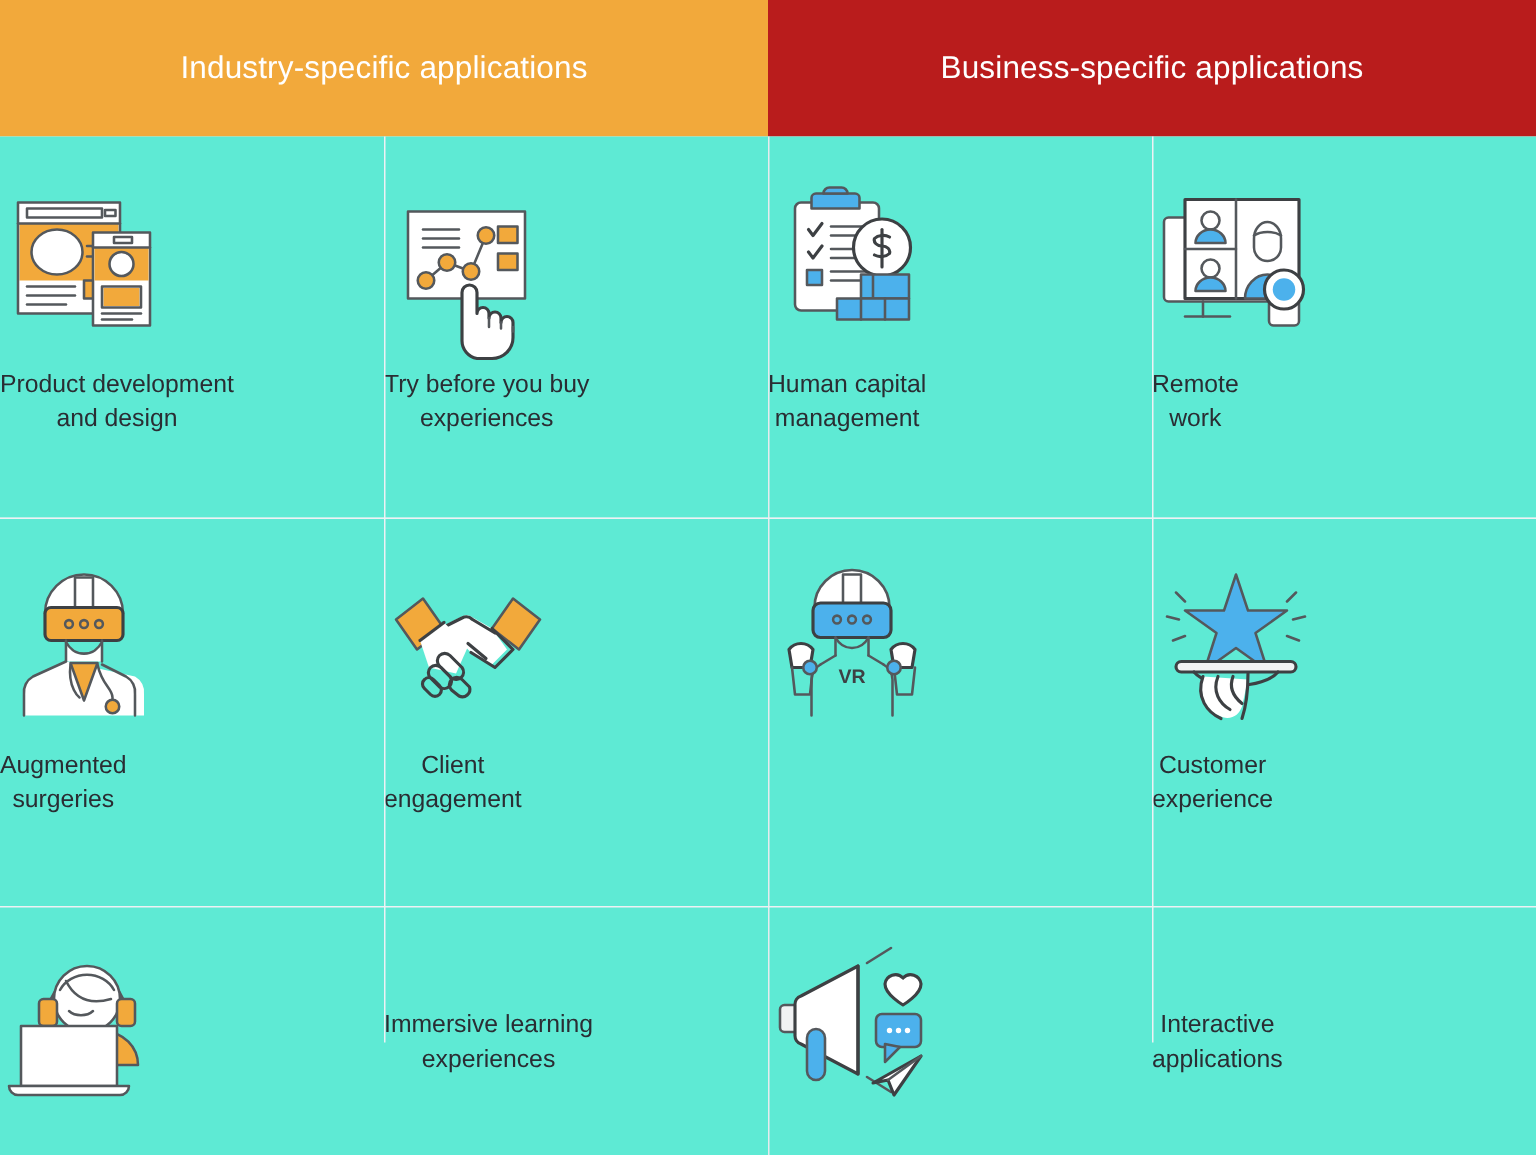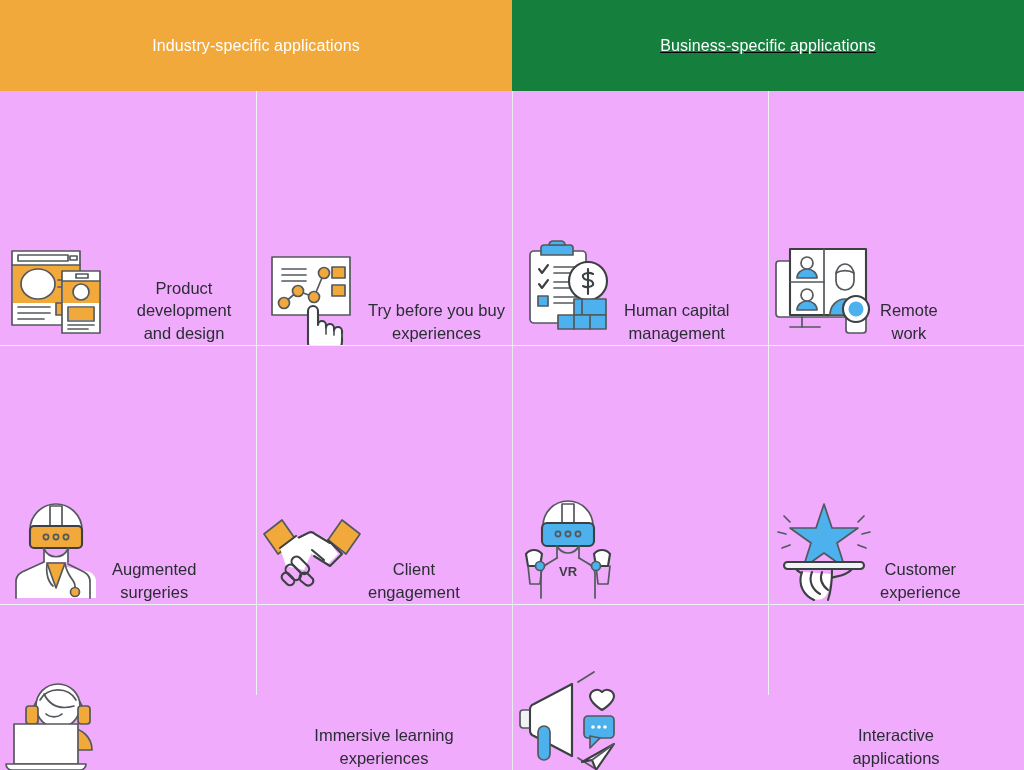--- a/index.html
+++ b/index.html
@@ -8,41 +8,41 @@
     font-family:"Liberation Sans", sans-serif;
     background:#ffffff;
     overflow:hidden;
   }
   .board { position:relative; width:1024px; height:770px; background:#fdfdfd; }
 
   
   .headers { display:flex; width:1024px; height:91px; }
   .hdr { flex:1 1 50%; display:flex; align-items:center; justify-content:center; }
   .hdr-industry { background:#f2a93b; }
-  .hdr-business { background:#15803d;text-decoration:underline; }
+  .hdr-business { background:#b91c1c; }
   .hdr span {
     color:#ffffff;
-    font-size:16px;
+    font-size:21px;
     letter-spacing:.1px;
     font-weight:400;
   }
 
   
   .grid {
     position:relative;
     width:1024px; height:679px;
     display:grid;
     grid-template-columns:256px 256px 256px 256px;
     grid-template-rows:254px 259px 166px;
   }
   .cell {
     position:relative;
-    display:flex; 
-    align-items:flex-end; justify-content:flex-start;
-    background:#f0abfc;
+    display:flex; flex-direction:column;
+    align-items:flex-start; justify-content:flex-start;
+    background:#5eead4;
     padding-top:26px;
   }
   .cell.label-only { justify-content:center; padding-top:16px; }
   .cell .icon { height:112px; display:flex; align-items:center; justify-content:center; }
   .cell .caption {
     margin-top:16px;
     text-align:center;
     font-size:16.5px;
     line-height:1.38;
     color:#2a2d33;

